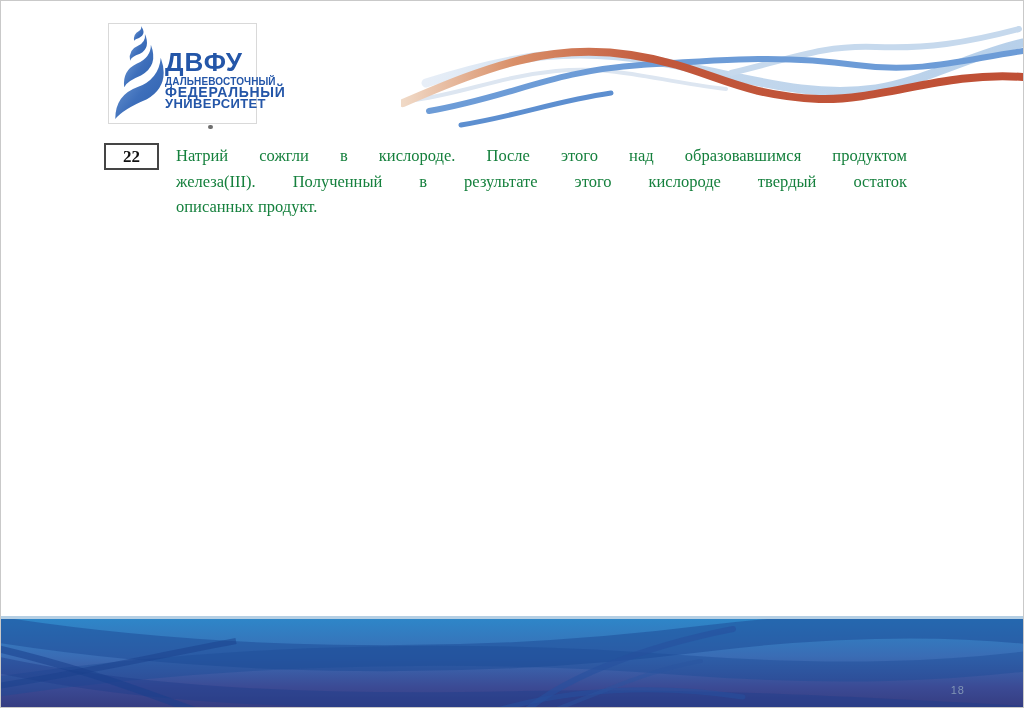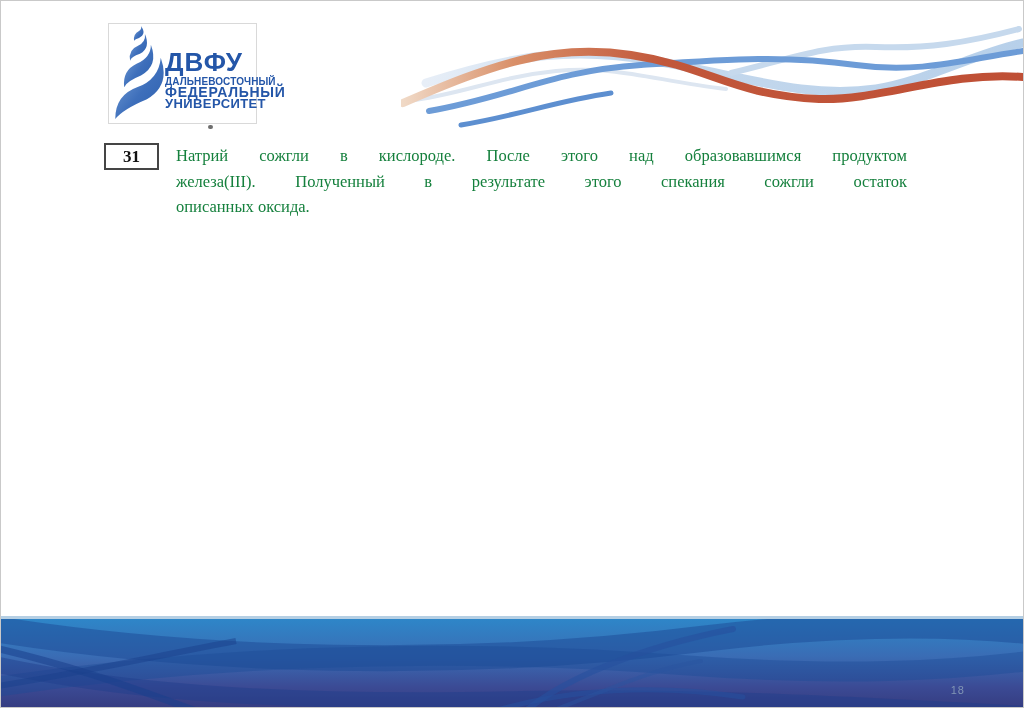--- a/index.html
+++ b/index.html
@@ -101,27 +101,27 @@
     <div class="logo-text">
       <div class="logo-acronym">ДВФУ</div>
       <div class="logo-sub l1">ДАЛЬНЕВОСТОЧНЫЙ</div>
       <div class="logo-sub l2">ФЕДЕРАЛЬНЫЙ</div>
       <div class="logo-sub l3">УНИВЕРСИТЕТ</div>
     </div>
   </div>
   <div class="logo-dot"></div>
 
   <div class="task-number">
-    <span>31</span>
+    <span>22</span>
   </div>
 
   <div class="task-text">
     <div class="line">Натрий сожгли в кислороде. После этого над образовавшимся продуктом</div>
-    <div class="line">железа(III). Полученный в результате этого спекания сожгли остаток</div>
-    <div class="line last">описанных оксида.</div>
+    <div class="line">железа(III). Полученный в результате этого кислороде твердый остаток</div>
+    <div class="line last">описанных продукт.</div>
   </div>
 
   <div class="bottom-band">
     <svg class="band-waves" viewBox="0 0 1024 90" fill="none" xmlns="http://www.w3.org/2000/svg">
       <path d="M-20,8 C200,44 460,50 700,20 C850,2 960,4 1044,14" stroke="#1c4a96" stroke-opacity="0.5" stroke-width="26"></path>
       <path d="M-20,70 C180,40 420,26 680,46 C840,58 950,52 1044,40" stroke="#1c4a96" stroke-opacity="0.4" stroke-width="20"></path>
       <path d="M-20,42 C100,70 260,86 520,80 C700,76 900,88 1044,96" stroke="#203f8c" stroke-opacity="0.45" stroke-width="16"></path>
       <path d="M-10,28 C60,44 120,64 195,92" stroke="#1a3f8c" stroke-opacity="0.55" stroke-width="7"></path>
       <path d="M-10,68 C70,56 150,38 235,22" stroke="#1a3f8c" stroke-opacity="0.5" stroke-width="6"></path>
       <path d="M520,96 C560,60 640,28 732,10" stroke="#27509e" stroke-opacity="0.6" stroke-width="6" stroke-linecap="round"></path>

